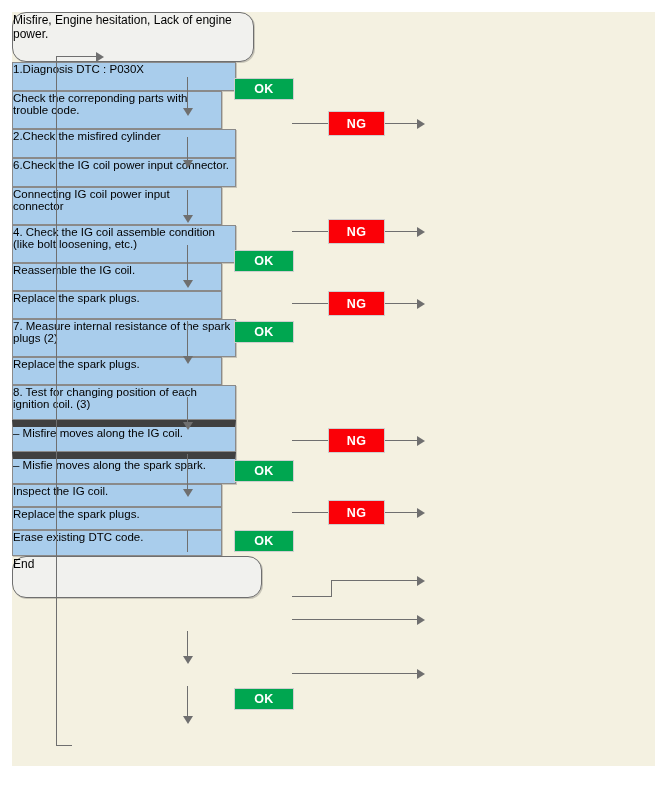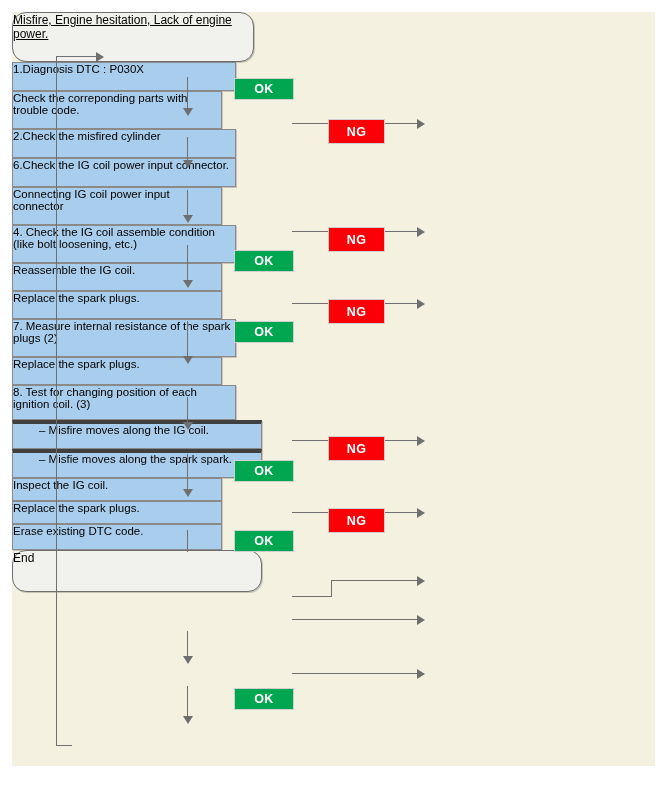--- a/index.html
+++ b/index.html
@@ -17,39 +17,39 @@
     width:643px;height:754px;
     background:#f4f1e1;
   }
   .proc{
     background:#a9cdec;
     border:1px solid #8a8a8a;
     box-shadow:1px 1px 0 rgba(0,0,0,0.18);
     font-size:11.5px;
   }
   
-  .proc.sub{ border-top:4px solid #404040;padding-left:26px; }
+  .proc.sub{ border-top:7px solid #404040; }
   .term{
     background:#f1f1ee;
     border:1px solid #6f6f6f;
     border-radius:14px;
     box-shadow:1px 1px 0 rgba(0,0,0,0.18);
     font-size:12px;
   }
   .badge{
     position:absolute;
     box-sizing:border-box;
     display:flex;align-items:center;justify-content:center;
     font-weight:bold;
     font-size:12.5px;
     color:#ffffff;
     letter-spacing:0.4px;
   }
   .badge.ok{ background:#00a650; border:1px solid #cfcfcf;margin-left:40px; }
-  .badge.ng{ background:#fb0007; border:1px solid #cfcfcf;margin-top:8px; }
+  .badge.ng{ background:#fb0007; border:1px solid #cfcfcf; }
 
   
   .ln{ position:absolute; background:#6f6f6f; }
   .lnv{ width:1.4px; }
   .lnh{ height:1.4px; }
   .arrow{ position:absolute; width:0;height:0; }
   .arrow.down{
     border-left:5px solid transparent;
     border-right:5px solid transparent;
     border-top:8px solid #6f6f6f;
@@ -64,21 +64,21 @@
 <body>
 
 <div id="canvas">
   <div id="panel">
 
     <div class="ln lnv" style="left:44px;top:44px;height:690px;"></div>
     <div class="ln lnh" style="left:44px;top:733px;width:16px;"></div>
     <div class="ln lnh" style="left:44px;top:44px;width:42px;"></div>
     <div class="arrow right" style="left:84px;top:40px;"></div>
 
-    <div class="term" style="left:56px;top:17px;width:240px;height:48px;text-decoration:underline;">
+    <div class="term" style="left:56px;top:17px;width:240px;height:48px;">
       <span>Misfire, Engine hesitation,
 Lack of engine power.</span>
     </div>
 
     <div class="ln lnv" style="left:175px;top:65px;height:33px;"></div>
     <div class="arrow down" style="left:171px;top:96px;"></div>
     <div class="badge ok" style="left:182px;top:66px;width:60px;height:22px;">
       <span>OK</span>
     </div>
 

